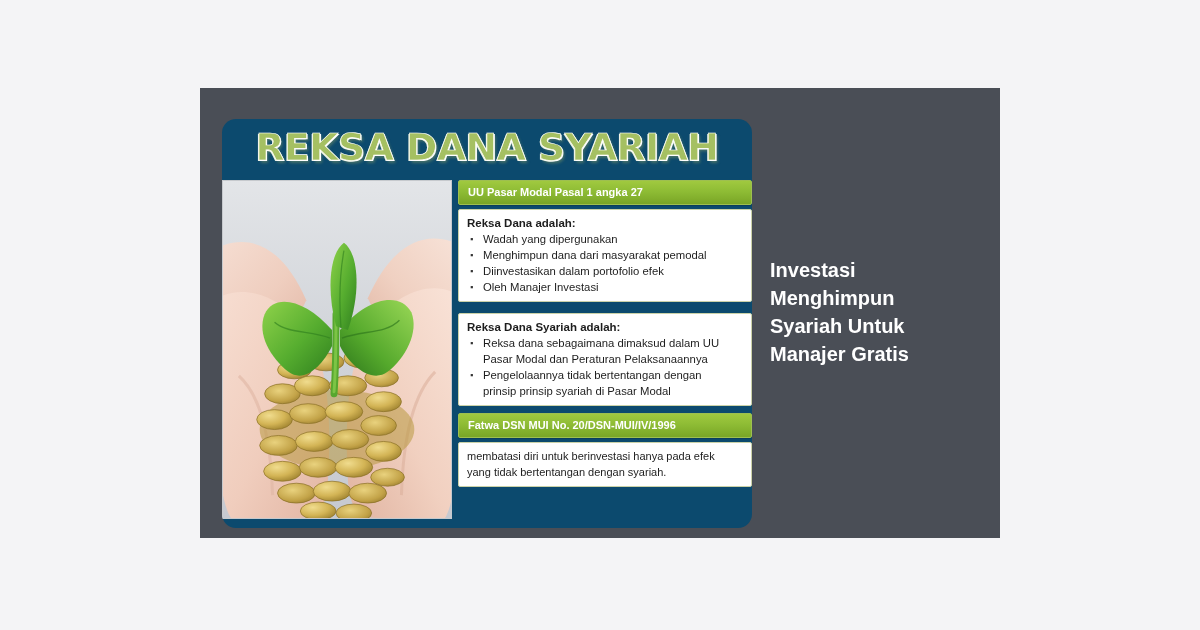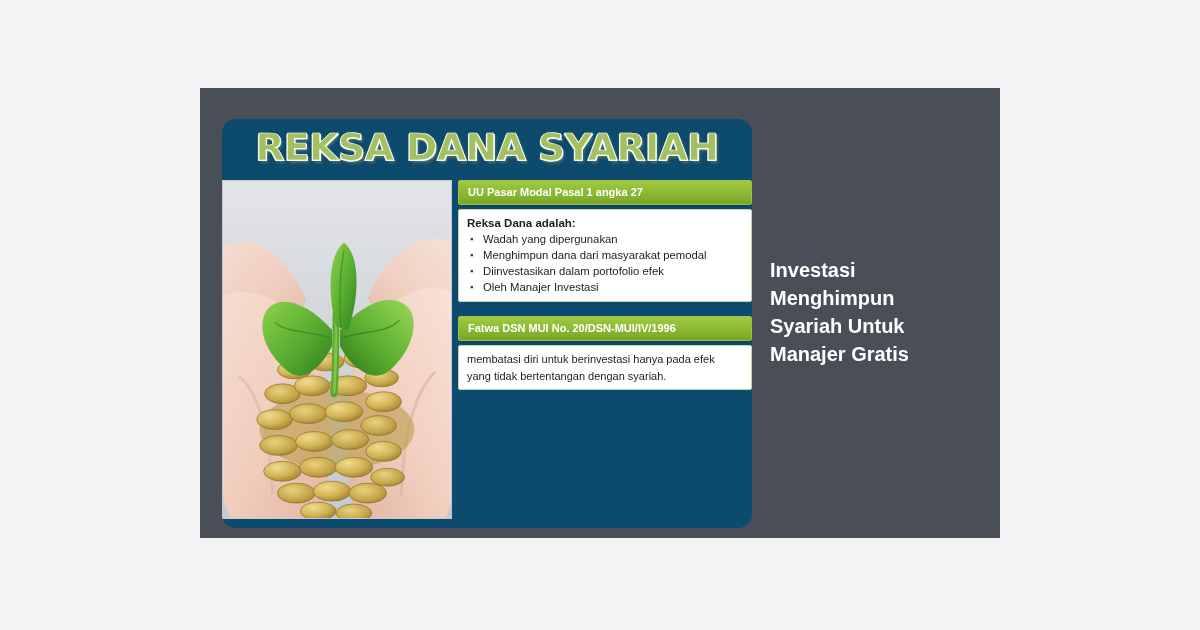--- a/index.html
+++ b/index.html
@@ -280,20 +280,27 @@
           <ul class="bullets">
             <li>Wadah yang dipergunakan</li>
             <li>Menghimpun dana dari masyarakat pemodal</li>
             <li>Diinvestasikan dalam portofolio efek</li>
             <li>Oleh Manajer Investasi</li>
           </ul>
         </div>
 
         <div class="box-gap"></div>
 
+        <div class="box">
+          <div class="box-head">Reksa Dana Syariah adalah:</div>
+          <ul class="bullets">
+            <li>Reksa dana sebagaimana dimaksud dalam UU Pasar Modal dan Peraturan Pelaksanaannya</li>
+            <li>Pengelolaannya tidak bertentangan dengan prinsip prinsip syariah di Pasar Modal</li>
+          </ul>
+        </div>
 
         <div class="box-gap"></div>
 
         <div class="bar">Fatwa DSN MUI No. 20/DSN-MUI/IV/1996</div>
         <div class="box">
           <div class="plain-text">membatasi diri untuk berinvestasi hanya pada efek yang tidak bertentangan dengan syariah.</div>
         </div>
 
       </div>
     </div>

